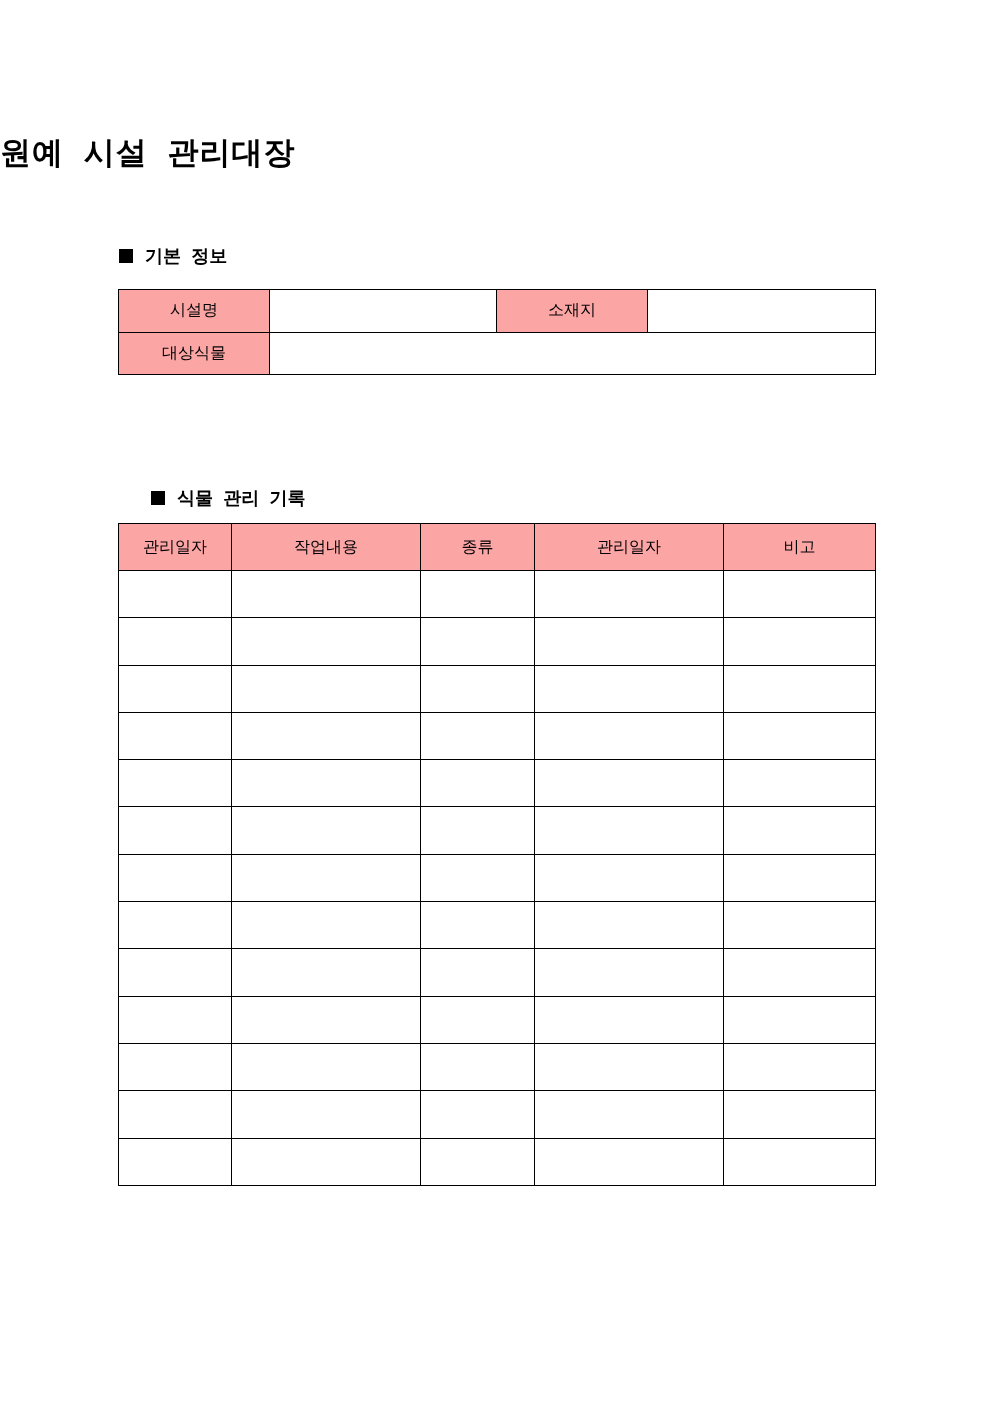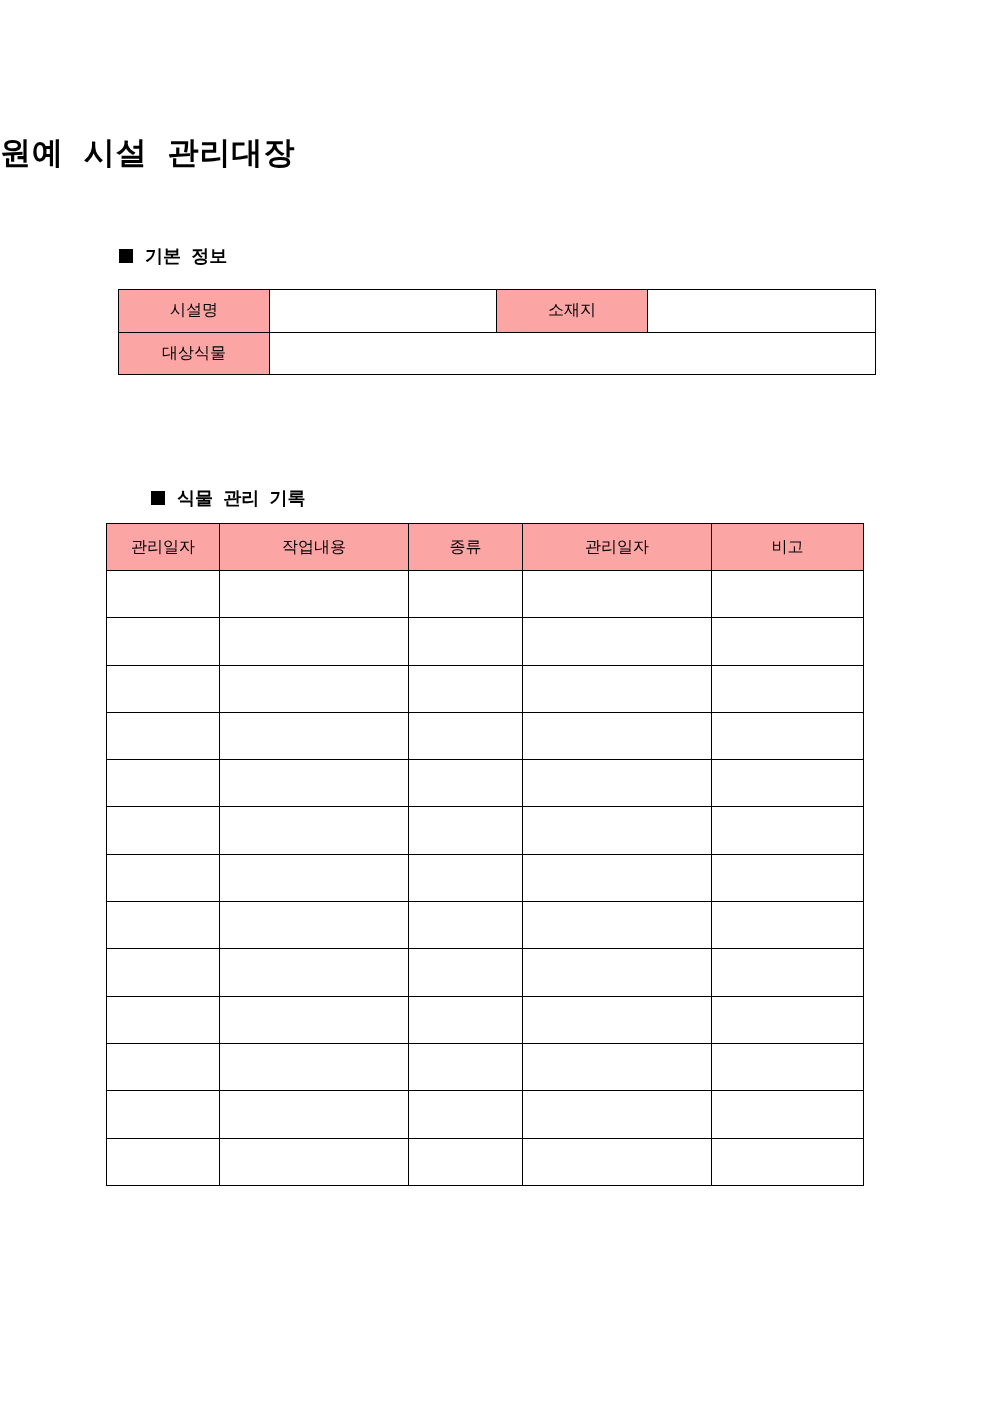--- a/index.html
+++ b/index.html
@@ -57,21 +57,21 @@
       background: #fca5a5;
     }
     #basic-info {
       top: 289px;
       left: 118px;
       width: 757px;
     }
     #basic-info tr { height: 42.5px; }
     #plant-log {
       top: 523px;
-      left: 106px;
+      left: 118px;
       width: 757px;
     }
     #plant-log tr.head { height: 47px; }
     #plant-log tr.row { height: 47.3px; }
   </style>
 </head>
 <body>
 
 <div class="page-title">원예 시설 관리대장</div>
 

